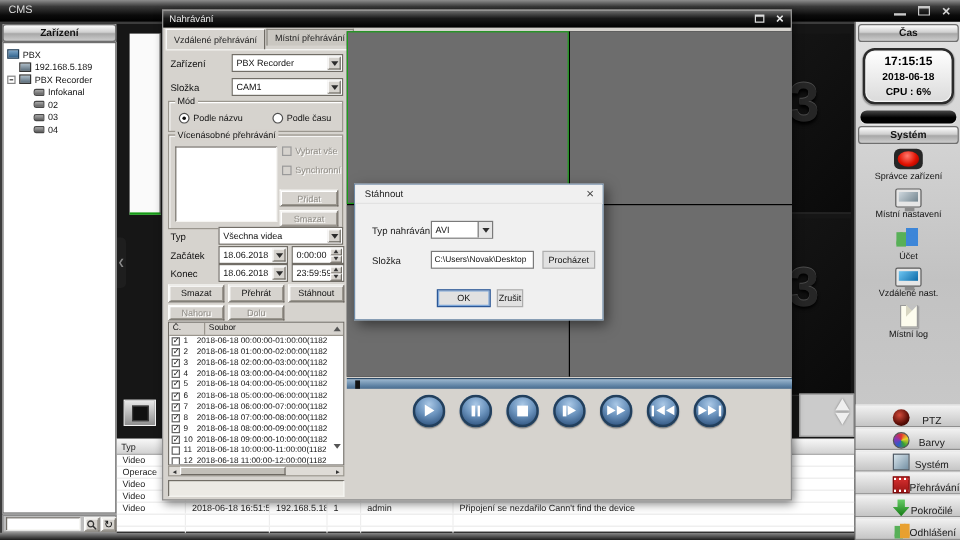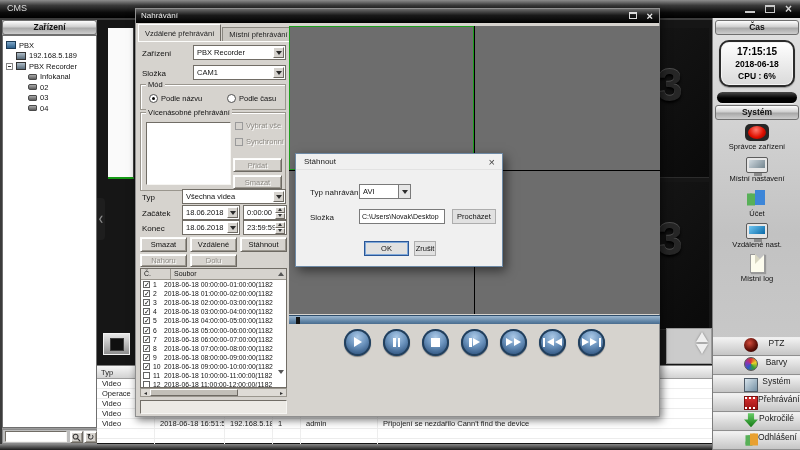--- a/index.html
+++ b/index.html
@@ -96,40 +96,40 @@
   .ic-remote-settings::after{background:linear-gradient(135deg,#6fc6f2,#0b6aa8);}
   .ic-local-settings::before,.ic-remote-settings::before{content:"";position:absolute;left:7px;bottom:-4px;width:8px;height:3px;background:#8a8a8a;}
   .person{position:absolute;width:10px;height:15px;}
   .person::before{content:"";position:absolute;left:2px;top:0;width:6px;height:6px;border-radius:50%;background:inherit;}
   .person::after{content:"";position:absolute;left:0;top:6px;width:10px;height:8px;border-radius:5px 5px 2px 2px;background:inherit;}
   .ic-account .p1{left:1px;top:4px;background:#58b058;transform:scale(.8);}
   .ic-account .p2{left:10px;top:2px;background:#3d86d8;}
   .ic-local-log{width:15px;height:19px;background:#fdfcEE;background:#fdfcee;border:1px solid #9a9a9a;box-shadow:1px 1px 1px #999;}
   .ic-local-log::after{content:"";position:absolute;right:-1px;top:-1px;border-left:5px solid #d8d6c2;border-top:5px solid #c2c2c2;border-right:5px solid transparent;border-bottom:5px solid transparent;width:0;height:0;}
   .nav-list{position:absolute;left:0;top:319px;width:88px;height:113px;display:flex;flex-direction:column;}
-  .nav-btn{flex:1;display:flex;align-items:flex-start;border-top:1px solid #efefef;border-bottom:1px solid #8f8f8f;
+  .nav-btn{flex:1;display:flex;align-items:flex-end;border-top:1px solid #efefef;border-bottom:1px solid #8f8f8f;
     background:linear-gradient(#f2f2f2,#c5c5c5);padding-left:24px;}
   .nav-btn .ni{width:14px;height:14px;margin-left:7px;flex:none;position:relative;}
   .nav-btn .nav-label{flex:1;text-align:center;font-size:8.5px;color:#1a1a1a;margin-right:6px;}
   .ni-ptz{border-radius:50%;background:radial-gradient(circle at 40% 35%,#d24a3a,#5a0d06 60%,#1d0200);}
   .ni-colors{border-radius:50%;background:conic-gradient(#e03030,#e8d428,#35a035,#3058c8,#8c35b0,#e03030);border:1px solid #555;}
   .ni-system{width:14px;height:11px;margin-top:2px;border:1px solid #4e5a66;background:linear-gradient(135deg,#d7e4ec,#7490a4);}
   .ni-playback{width:14px;height:11px;margin-top:2px;background:#cc2222;border:1px solid #7a0f0f;
     background-image:repeating-linear-gradient(90deg,#fff 0 2px,transparent 2px 4px),repeating-linear-gradient(90deg,#fff 0 2px,transparent 2px 4px),linear-gradient(#d83030,#9c1515);
     background-size:100% 2px,100% 2px,100% 100%;background-position:0 0,0 100%,0 0;background-repeat:no-repeat;}
   .ni-advanced{background:linear-gradient(#69cf69,#157a15);clip-path:polygon(50% 100%,0 45%,28% 45%,28% 0,72% 0,72% 45%,100% 45%);}
   .ni-logout .p1{left:0;top:1px;background:#58b058;transform:scale(.7);}
   .ni-logout .p2{left:5px;top:0;background:#e8a030;transform:scale(.8);}
 
   
   .dlg{position:absolute;left:135px;top:8px;width:525px;height:409px;z-index:5;background:#d6d3ce;border:1px solid #8f8f8f;box-shadow:2px 3px 8px rgba(0,0,0,.55);}
   .dlg-title{position:absolute;left:0;top:0;width:100%;height:14px;background:linear-gradient(180deg,#6a6a6a,#1a1a1a 45%,#000);color:#eee;font-size:8px;line-height:14px;padding-left:5px;}
   .dlg-max{position:absolute;right:22px;top:3px;width:8px;height:7px;border:1px solid #ddd;border-top:2px solid #ddd;}
   .dlg-close{position:absolute;right:6px;top:0px;color:#eee;font-size:11px;line-height:14px;font-weight:bold;}
-  .tabs{position:absolute;left:2px;top:15px;height:17px;display:flex;align-items:flex-end;}
+  .tabs{position:absolute;left:2px;top:15px;height:17px;display:flex;}
   .tab{height:14px;padding:0 6px;font-size:7.5px;line-height:14px;color:#222;background:#cac7c1;border:1px solid #8a8780;border-bottom:none;margin-right:1px;}
   .tab.active{height:17px;line-height:17px;background:#d6d3ce;border-color:#fff #6e6a63 transparent #fff;position:relative;z-index:1;}
   .dlg-body-line{position:absolute;left:2px;top:32px;width:521px;height:375px;border-top:1px solid #fcfcfa;}
   .flabel{position:absolute;font-size:8px;color:#111;}
   .combo{position:absolute;background:#fff;border:1px solid #716d66;font-size:7.5px;color:#111;padding:2px 14px 0 3px;white-space:nowrap;overflow:hidden;}
   .combo .ab{position:absolute;right:1px;top:1px;bottom:1px;width:11px;background:#d6d3ce;border:1px solid;border-color:#fff #6e6a63 #6e6a63 #fff;display:flex;align-items:center;justify-content:center;}
   .spin{position:absolute;background:#fff;border:1px solid #716d66;font-size:7.5px;color:#111;padding:2px 12px 0 3px;}
   .spin .sb{position:absolute;right:1px;width:10px;height:5.5px;background:#d6d3ce;border:1px solid;border-color:#fff #6e6a63 #6e6a63 #fff;display:flex;align-items:center;justify-content:center;}
   .spin .sb.u{top:1px;} .spin .sb.d{top:7px;}
   .tri-u3{width:0;height:0;border-left:2.5px solid transparent;border-right:2.5px solid transparent;border-bottom:3px solid #333;}
@@ -524,21 +524,21 @@
       <span>23:59:59</span>
       <span class="sb u">
           <i class="tri-u3"></i>
         </span>
       <span class="sb d">
           <i class="tri-d3"></i>
         </span>
     </div>
 
     <div class="btn raised" style="position:absolute;left:4px;top:228px;width:47px;height:15px;">Smazat</div>
-    <div class="btn raised" style="position:absolute;left:54px;top:228px;width:47px;height:15px;">Vzdálené</div>
+    <div class="btn raised" style="position:absolute;left:54px;top:228px;width:47px;height:15px;">Přehrát</div>
     <div class="btn raised" style="position:absolute;left:104px;top:228px;width:47px;height:15px;">Stáhnout</div>
     <div class="btn raised dis" style="position:absolute;left:4px;top:245px;width:47px;height:13px;">Nahoru</div>
     <div class="btn raised dis" style="position:absolute;left:54px;top:245px;width:47px;height:13px;">Dolu</div>
 
     <div class="ftable">
       <div class="ft-head">
         <span class="h1">Č.</span>
         <span class="h2">Soubor</span>
         <span class="ft-up">
             <i class="tri-u4" style="display:block;"></i>

